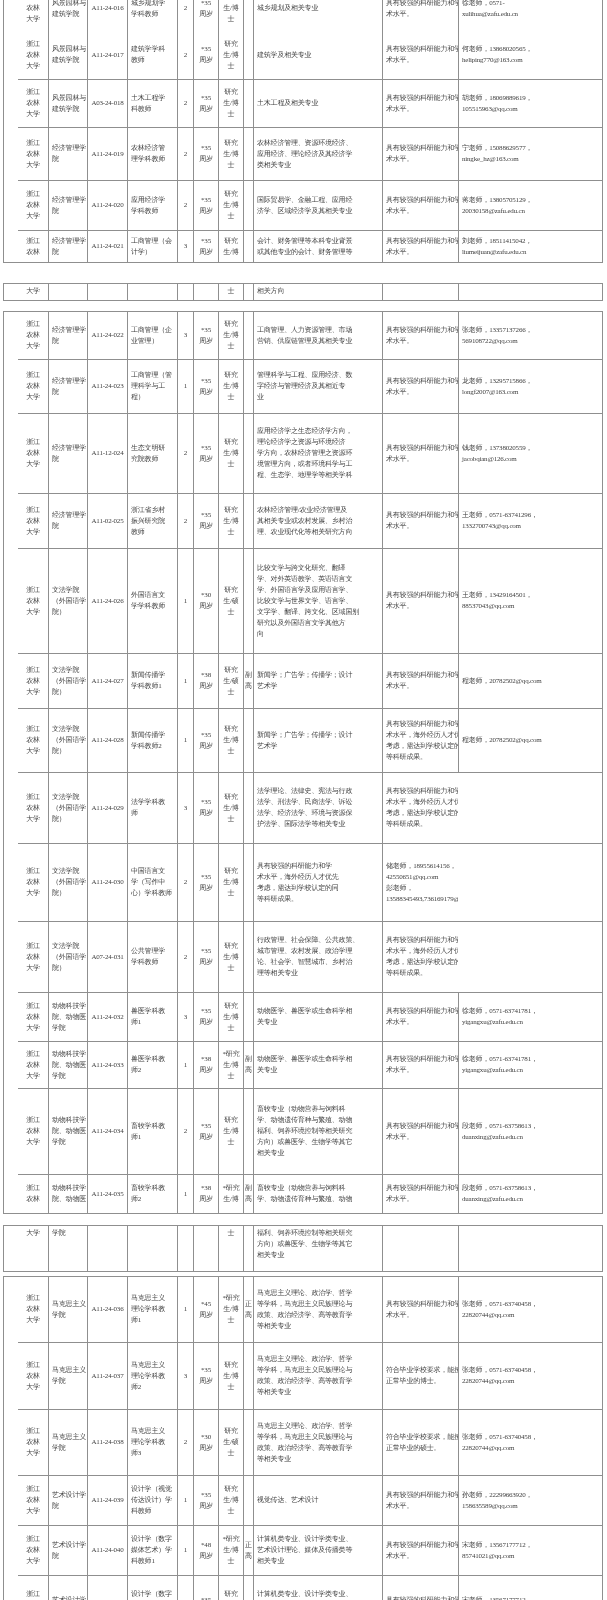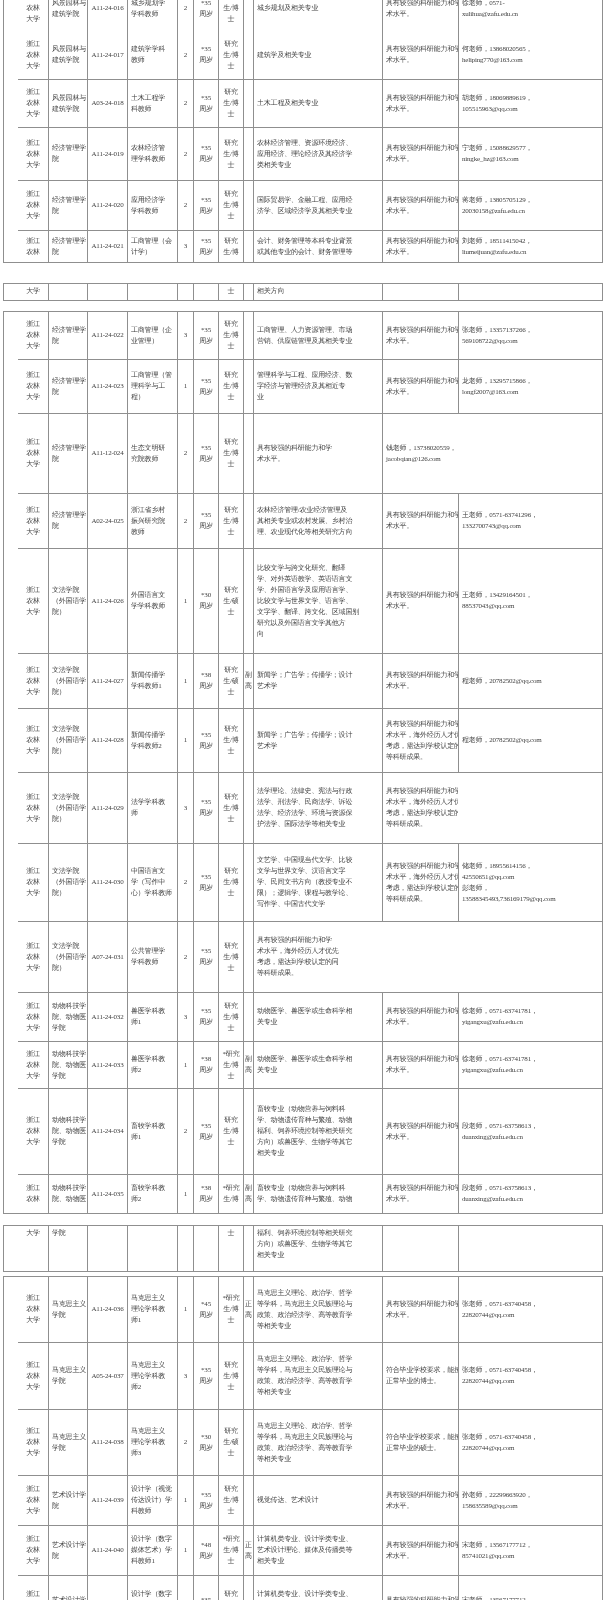--- a/index.html
+++ b/index.html
@@ -253,32 +253,37 @@
         <div class="cell c-code">A11-12-024</div>
         <div class="cell c-pos">生态文明研
 究院教师</div>
         <div class="cell c-count">2</div>
         <div class="cell c-age">*35
 周岁</div>
         <div class="cell c-edu">研究
 生/博
 士</div>
         <div class="cell c-title"></div>
+        <div class="cell c-major">应用经济学之生态经济学方向，
+理论经济学之资源与环境经济
+学方向，农林经济管理之资源环
+境管理方向，或者环境科学与工
+程、生态学、地理学等相关学科</div>
         <div class="cell c-req">具有较强的科研能力和学
 术水平。</div>
         <div class="cell c-contact">钱老师，13738020559，
 jacobqian@126.com</div>
       </div>
       <div class="row" style="height: 55px;">
         <div class="cell c-univ">浙江
 农林
 大学</div>
         <div class="cell c-college">经济管理学
 院</div>
-        <div class="cell c-code">A02-24-025</div>
+        <div class="cell c-code">A11-02-025</div>
         <div class="cell c-pos">浙江省乡村
 振兴研究院
 教师</div>
         <div class="cell c-count">2</div>
         <div class="cell c-age">*35
 周岁</div>
         <div class="cell c-edu">研究
 生/博
 士</div>
         <div class="cell c-title"></div>
@@ -405,25 +410,20 @@
         <div class="cell c-pos">中国语言文
 学（写作中
 心）学科教师</div>
         <div class="cell c-count">2</div>
         <div class="cell c-age">*35
 周岁</div>
         <div class="cell c-edu">研究
 生/博
 士</div>
         <div class="cell c-title"></div>
-        <div class="cell c-major">文艺学、中国现当代文学、比较
-文学与世界文学、汉语言文字
-学、民间文书方向（教授专业不
-限）；逻辑学、课程与教学论、
-写作学、中国古代文学</div>
         <div class="cell c-req">具有较强的科研能力和学
 术水平，海外经历人才优先
 考虑，需达到学校认定的同
 等科研成果。</div>
         <div class="cell c-contact">储老师，18955614156，
 42550651@qq.com
 彭老师，
 13588345493,736169179@qq.com</div>
       </div>
       <div class="row" style="height: 71px;">
@@ -436,20 +436,24 @@
         <div class="cell c-code">A07-24-031</div>
         <div class="cell c-pos">公共管理学
 学科教师</div>
         <div class="cell c-count">2</div>
         <div class="cell c-age">*35
 周岁</div>
         <div class="cell c-edu">研究
 生/博
 士</div>
         <div class="cell c-title"></div>
+        <div class="cell c-major">行政管理、社会保障、公共政策、
+城市管理、农村发展、政治学理
+论、社会学、智慧城市、乡村治
+理等相关专业</div>
         <div class="cell c-req">具有较强的科研能力和学
 术水平，海外经历人才优先
 考虑，需达到学校认定的同
 等科研成果。</div>
       </div>
       <div class="row" style="height: 49px;">
         <div class="cell c-univ">浙江
 农林
 大学</div>
         <div class="cell c-college">动物科技学
@@ -591,21 +595,21 @@
 术水平。</div>
         <div class="cell c-contact">张老师，0571-63740458，
 22820744@qq.com</div>
       </div>
       <div class="row" style="height: 67px;">
         <div class="cell c-univ">浙江
 农林
 大学</div>
         <div class="cell c-college">马克思主义
 学院</div>
-        <div class="cell c-code">A05-24-037</div>
+        <div class="cell c-code">A11-24-037</div>
         <div class="cell c-pos">马克思主义
 理论学科教
 师2</div>
         <div class="cell c-count">3</div>
         <div class="cell c-age">*35
 周岁</div>
         <div class="cell c-edu">研究
 生/博
 士</div>
         <div class="cell c-title"></div>

